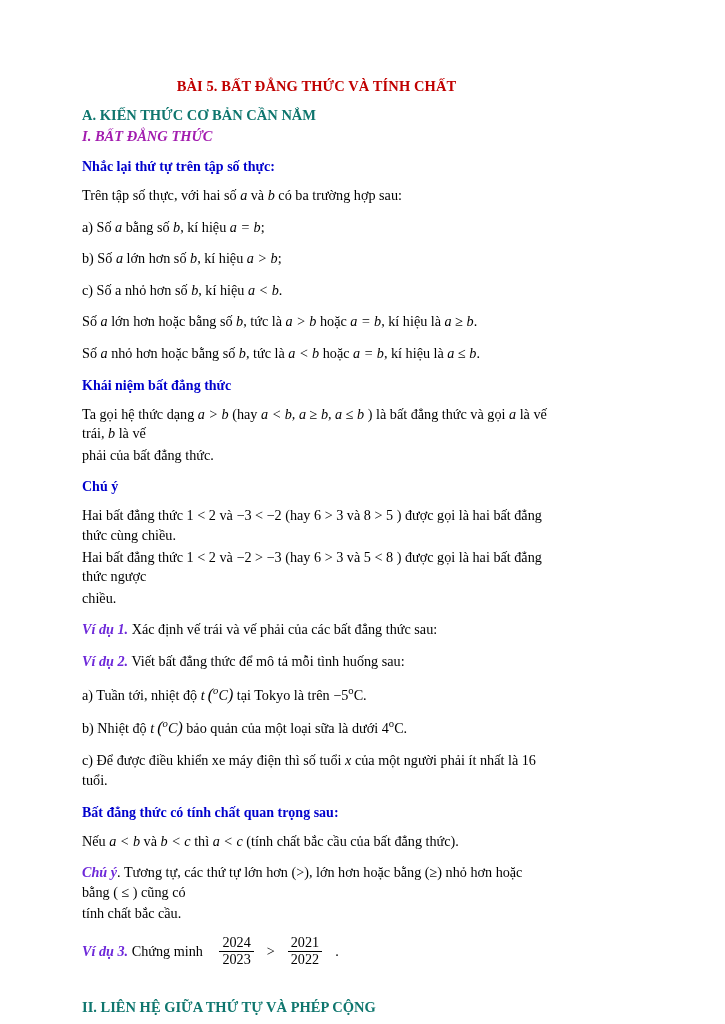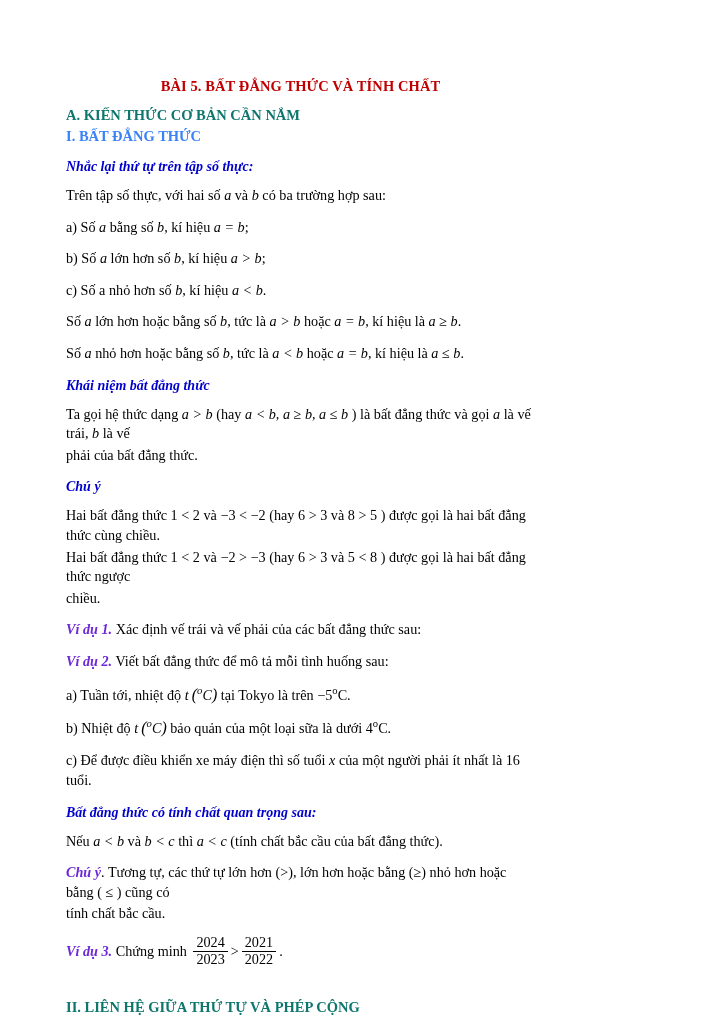--- a/index.html
+++ b/index.html
@@ -9,50 +9,50 @@
   }
   body {
     width: 725px;
     height: 1024px;
     font-family: "Liberation Serif", serif;
     color: #000000;
     position: relative;
   }
   .page {
     position: absolute;
-    left: 0; top: 0;
+    left: 16px; top: 0;
     width: 597px;
     height: 1024px;
     box-sizing: border-box;
     padding: 78px 62px 40px 66px;
   }
   .title {
     text-align: center;
     font-weight: bold;
     color: #c00000;
     font-size: 14.5px;
     letter-spacing: 0.1px;
     margin: 0 0 12px 0;
   }
   .h-blue {
     color: #0f766e;
     font-weight: bold;
     font-size: 14.5px;
     margin: 0 0 3px 0;
   }
   .h-blue2 {
-    color: #3b82f6;
+    color: #a21caf;
     font-weight: bold;
     font-size: 14.5px;
     margin: 4px 0 12px 0;
+    font-style: italic;
   }
   .sub-italic {
     color: #0000cc;
     font-weight: bold;
-    font-style: italic;
     font-size: 14px;
     margin: 14px 0 11px 0;
   }
   p.body {
     font-size: 14.2px;
     margin: 0 0 12px 0;
     line-height: 1.38;
   }
   p.body.tight {
     margin-bottom: 2px;
@@ -70,21 +70,21 @@
     width: 100%;
   }
   .two-col .c1 { width: 53%; }
   .two-col .c2 { width: 47%; }
   .frac {
     display: inline-block;
     vertical-align: middle;
     text-align: center;
     font-size: 14.2px;
     line-height: 1.12;
-    margin: 0 3px;
+    margin: 0 13px;
     position: relative;
     top: -1px;
   }
   .frac .num { display: block; padding: 0 3px; }
   .frac .den { display: block; border-top: 1px solid #000; padding: 0 3px; }
   .sup { font-size: 0.72em; vertical-align: super; font-style: normal; }
   .paren-big {
     font-size: 1.12em;
   }
   .deg {

